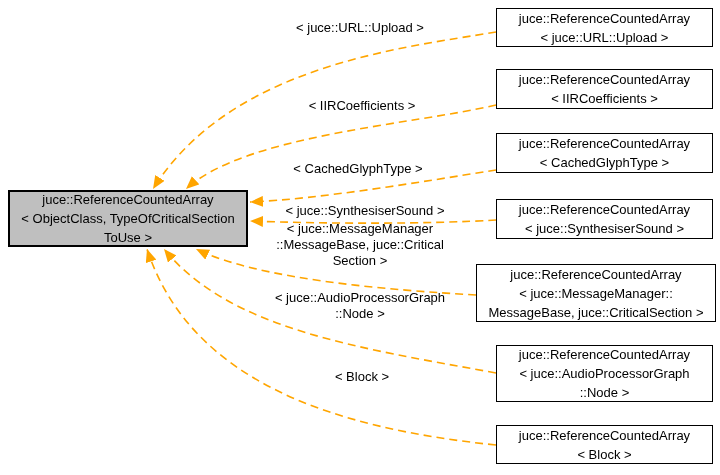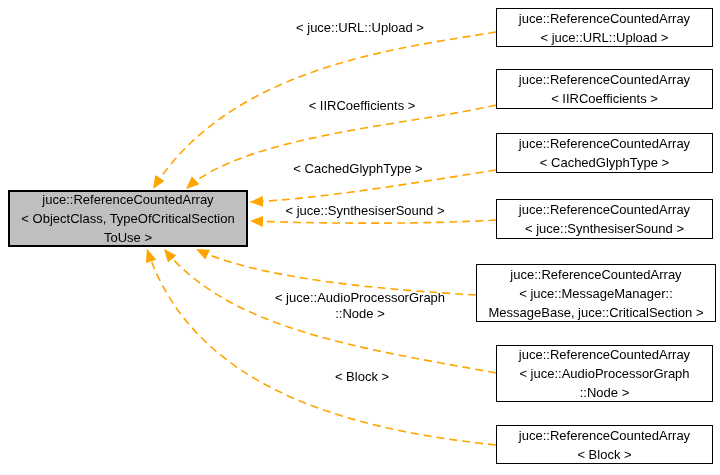--- a/index.html
+++ b/index.html
@@ -112,19 +112,22 @@
 &lt; Block &gt;</div>
 
   <div id="elabel-0" class="edge-label">&lt; juce::URL::Upload &gt;</div>
 
   <div id="elabel-1" class="edge-label">&lt; IIRCoefficients &gt;</div>
 
   <div id="elabel-2" class="edge-label">&lt; CachedGlyphType &gt;</div>
 
   <div id="elabel-3" class="edge-label">&lt; juce::SynthesiserSound &gt;</div>
 
+  <div id="elabel-4" class="edge-label">&lt; juce::MessageManager
+::MessageBase, juce::Critical
+Section &gt;</div>
 
   <div id="elabel-5" class="edge-label">&lt; juce::AudioProcessorGraph
 ::Node &gt;</div>
 
   <div id="elabel-6" class="edge-label">&lt; Block &gt;</div>
 
 </div>
 
 </body></html>

